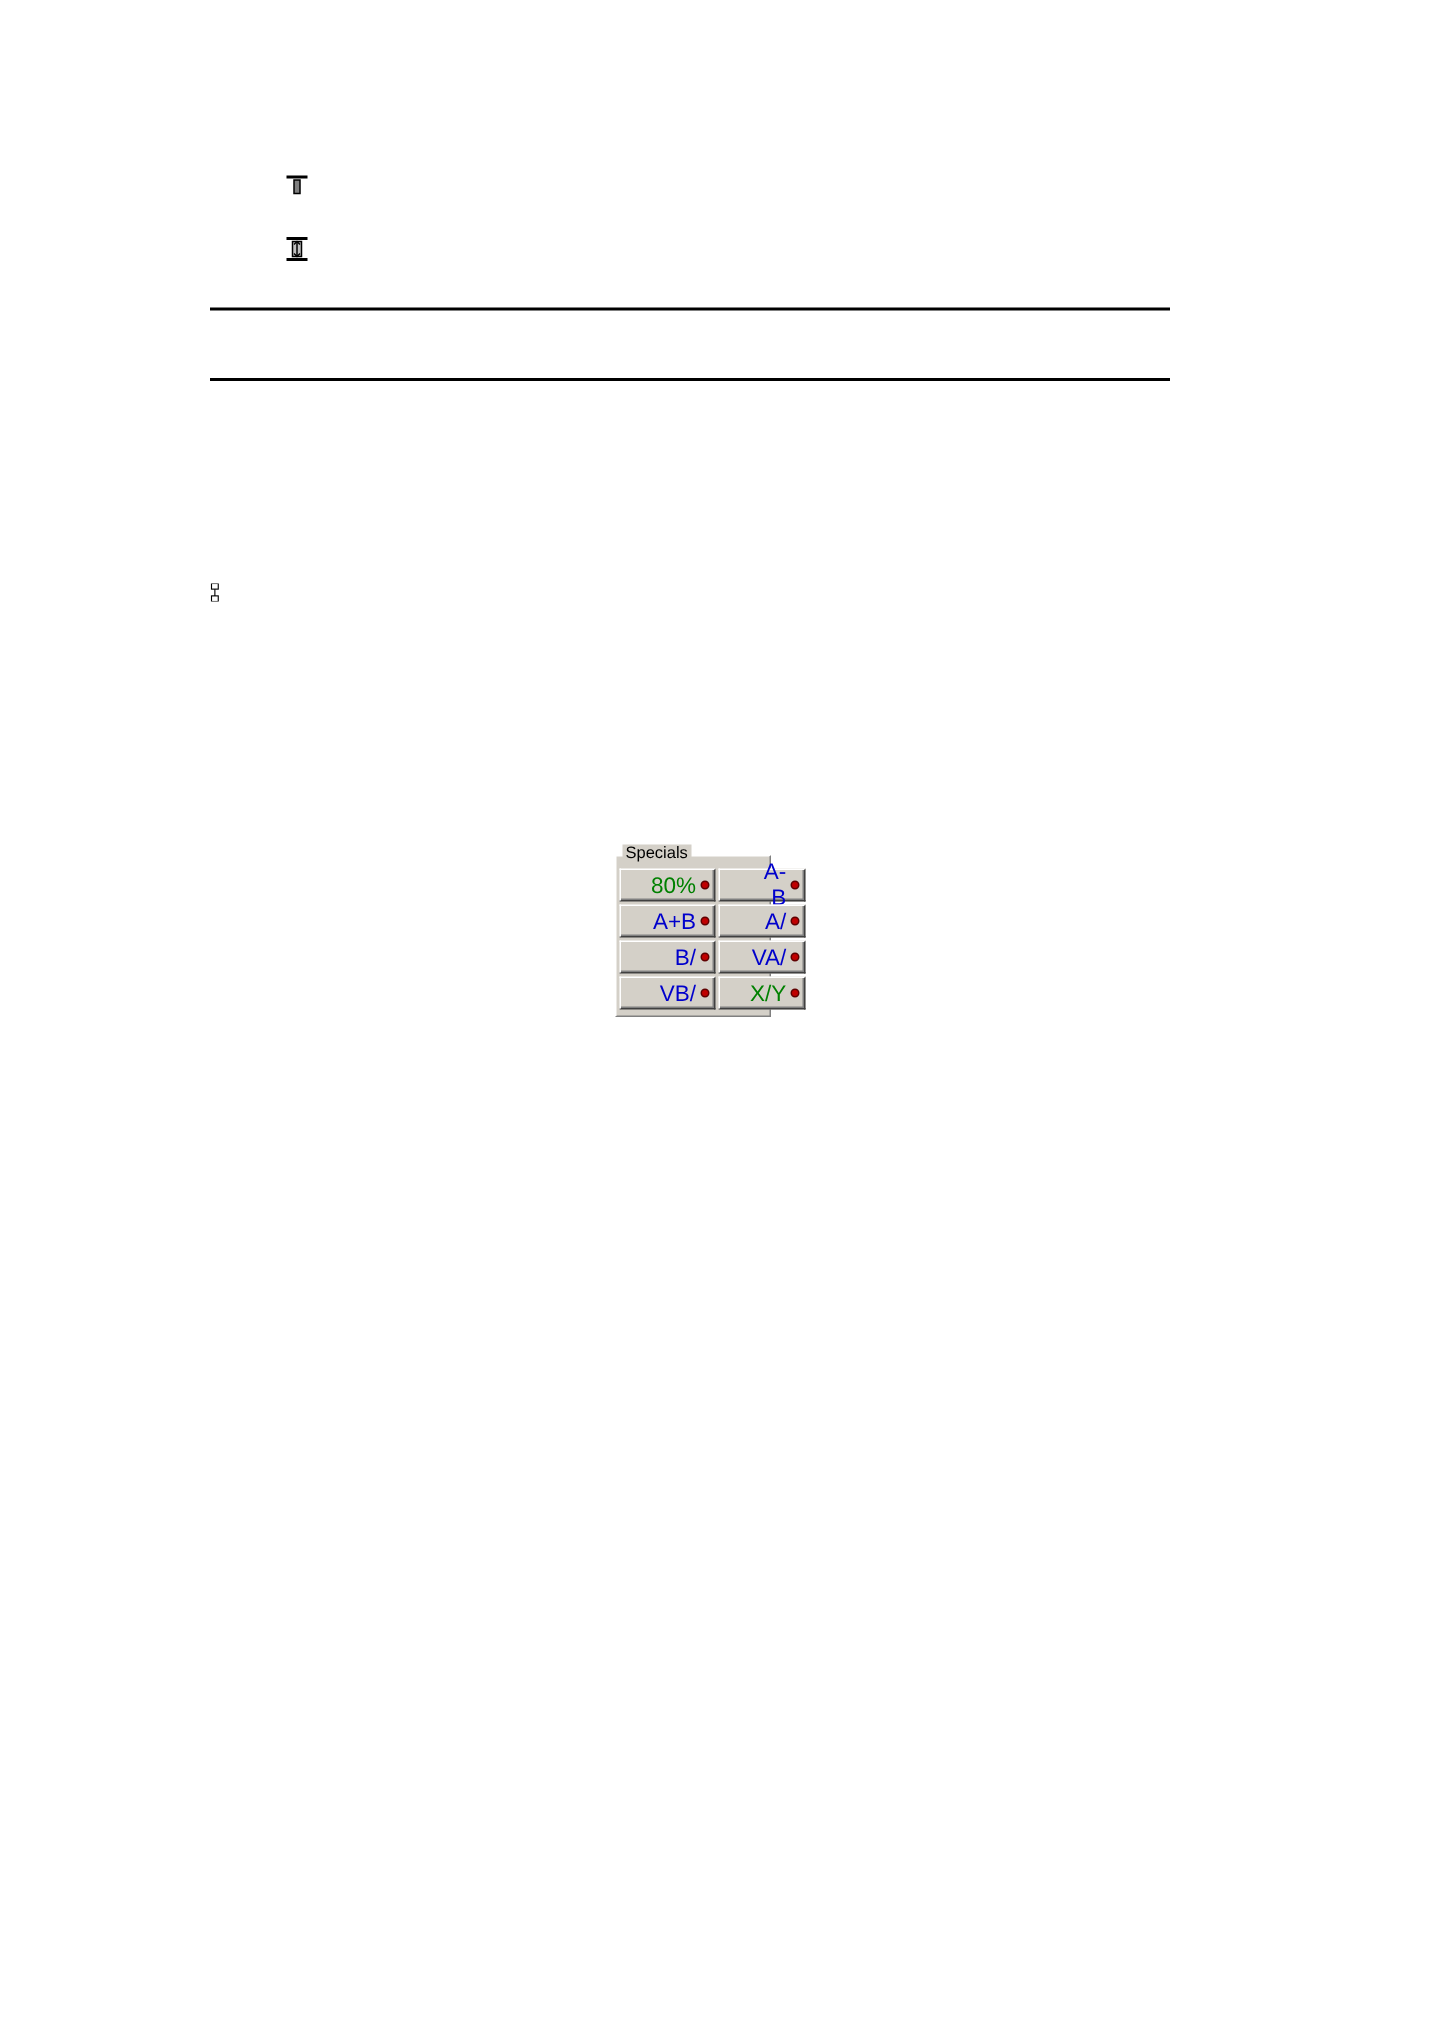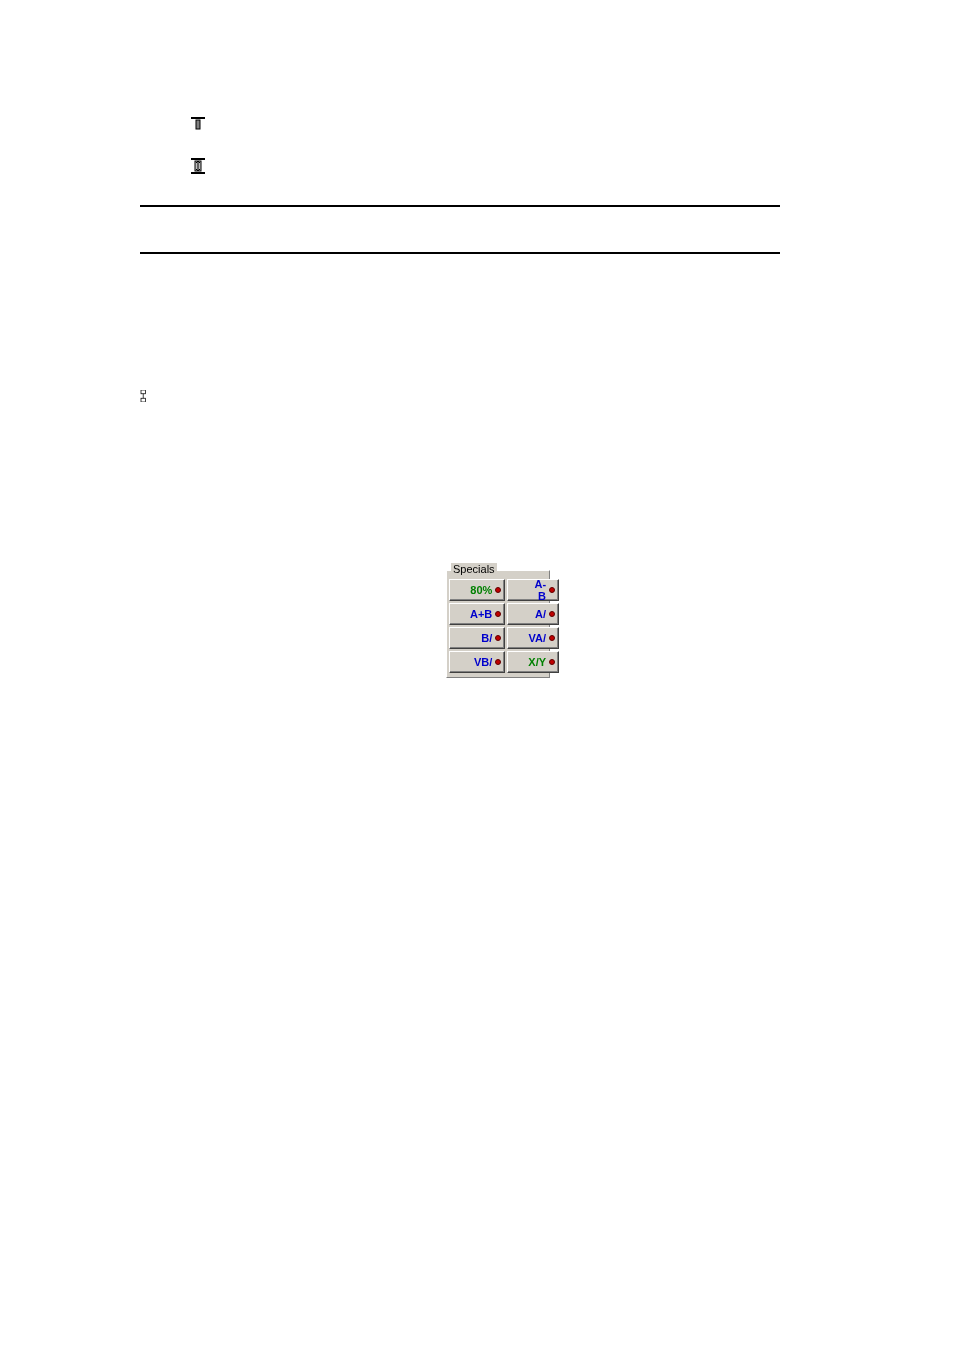--- a/index.html
+++ b/index.html
@@ -27,21 +27,20 @@
       height: 2px;
       background: #000;
     }
     .specials-panel {
       position: absolute;
       left: 410px;
       top: 570px;
       width: 104px;
       background: #c4b5fd;
       padding: 0;
-      margin-left: 36px;
     }
     .specials-fieldset {
       border: 1px solid #808080;
       border-top-color: #fff;
       border-left-color: #fff;
       margin: 0;
       padding: 2px 2px 4px 2px;
       position: relative;
       background: #d4d0c8;
     }
@@ -61,28 +60,27 @@
       margin-top: 6px;
     }
     .special-btn {
       height: 22px;
       background: #d4d0c8;
       border-top: 1px solid #fff;
       border-left: 1px solid #fff;
       border-right: 1px solid #404040;
       border-bottom: 1px solid #404040;
       box-shadow: inset -1px -1px 0 #808080, inset 1px 1px 0 #d4d0c8;
-      font-size: 11px;
+      font-size: 15px;
       display: flex;
       align-items: center;
       justify-content: flex-end;
       padding: 0 3px 0 20px;
       cursor: pointer;
       position: relative;
-      font-weight: bold;
     }
     .special-btn .btn-label {
       flex: 1;
       text-align: right;
       padding-right: 3px;
       font-family: Tahoma, Arial, sans-serif;
     }
     .led {
       width: 6px;
       height: 6px;

